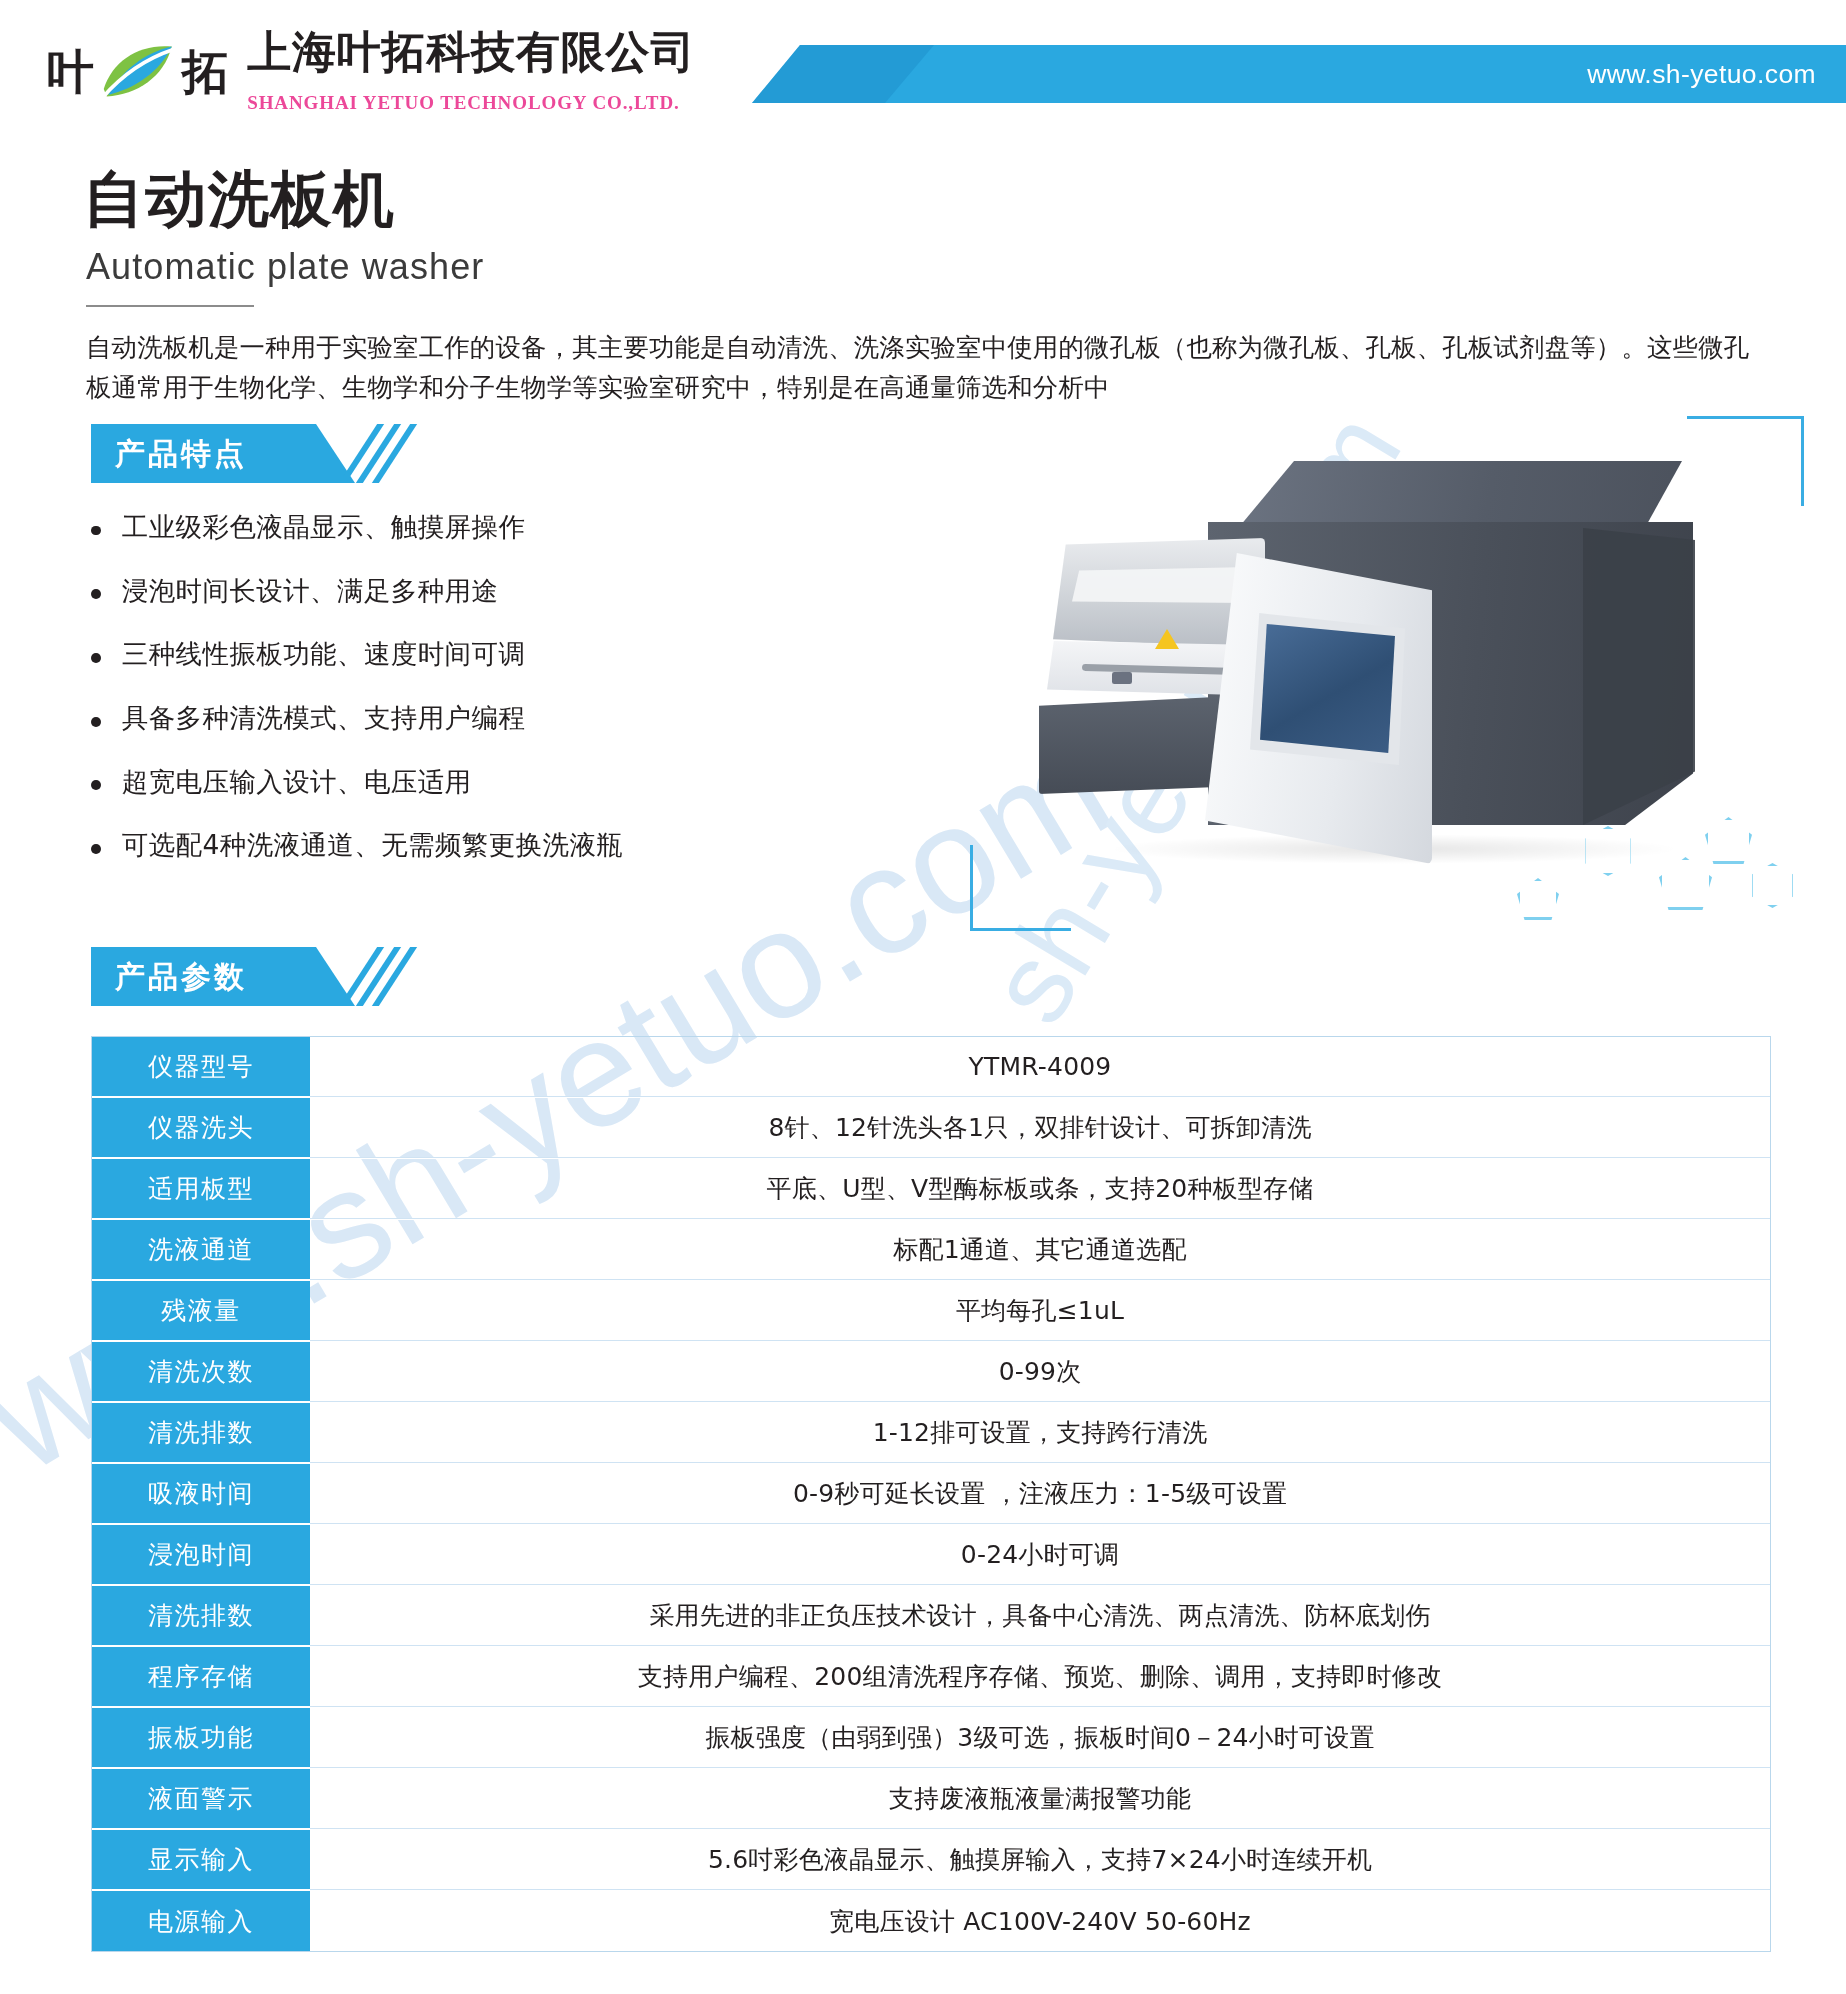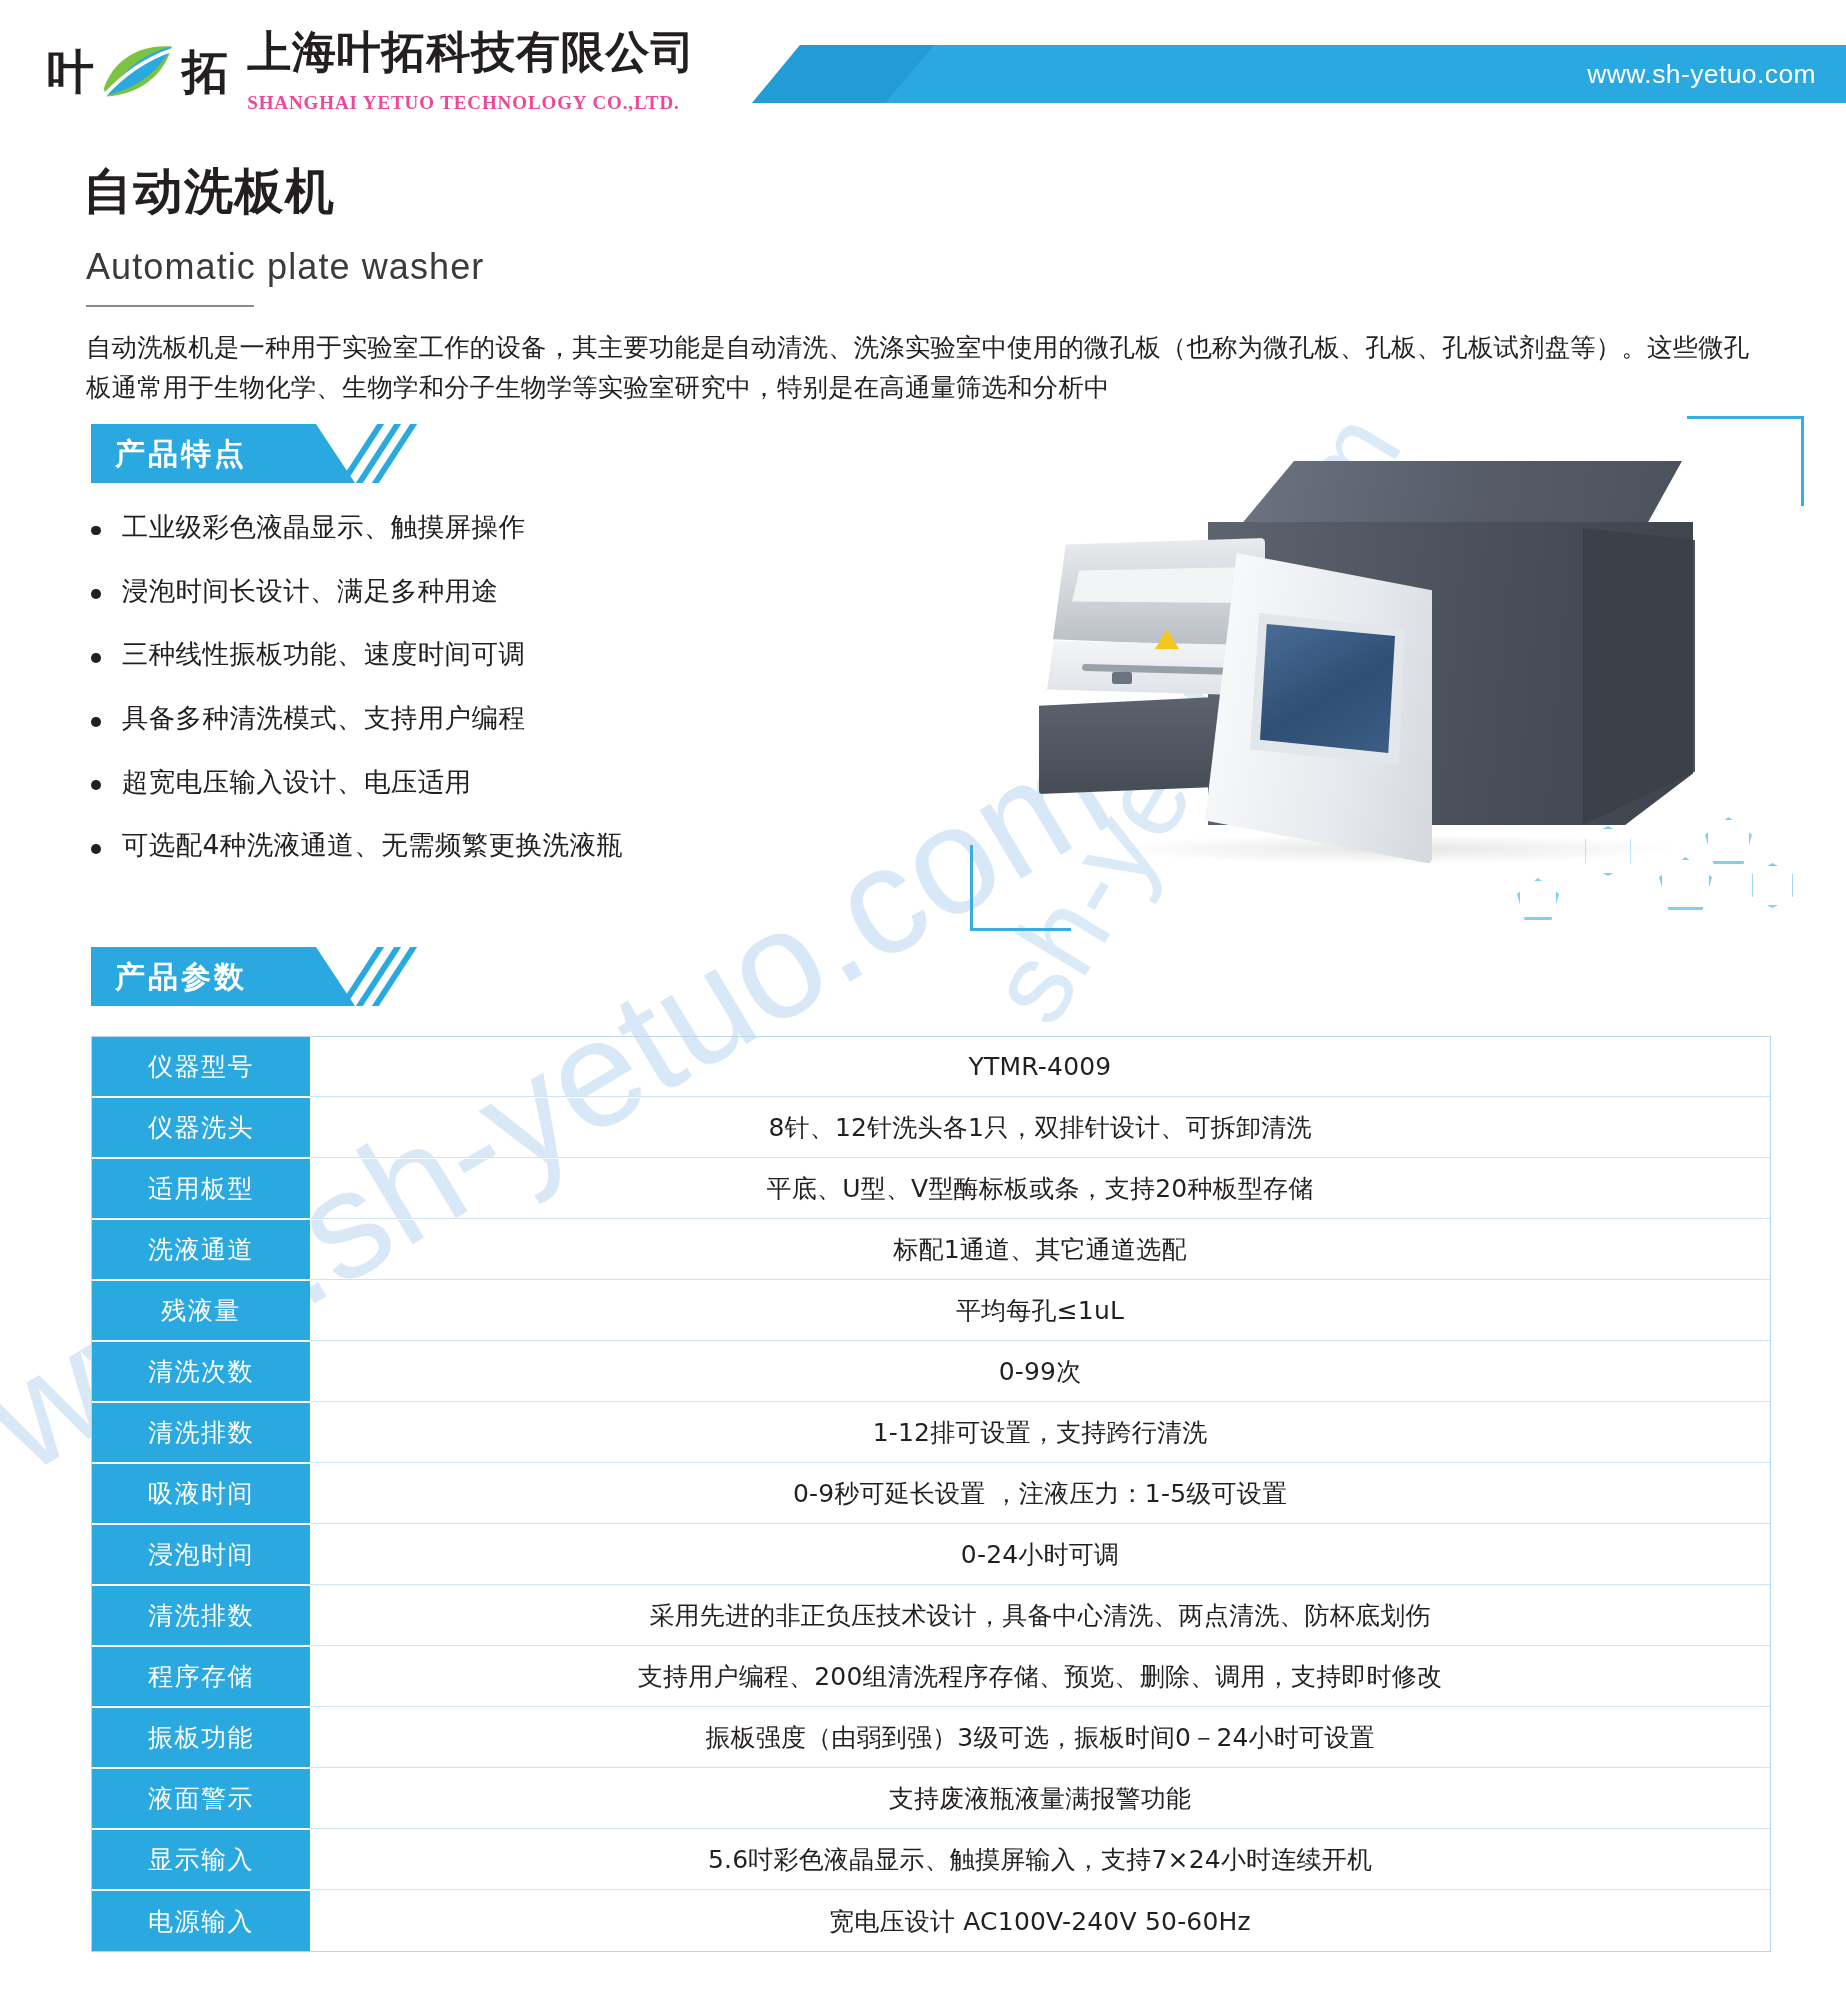--- a/index.html
+++ b/index.html
@@ -121,21 +121,21 @@
     font-size: 26.5px;
     letter-spacing: 0.4px;
     font-family: "Liberation Sans", sans-serif;
   }
 
   
   .title-cn {
     position: absolute;
     left: 83px;
     top: 159px;
-    font-size: 49px;
+    font-size: 61px;
     font-weight: 700;
     color: #231f20;
     font-family: Liberation Mono, monospace;
     letter-spacing: 1.5px;
   }
   .title-en {
     position: absolute;
     left: 86px;
     top: 246px;
     font-size: 36px;

